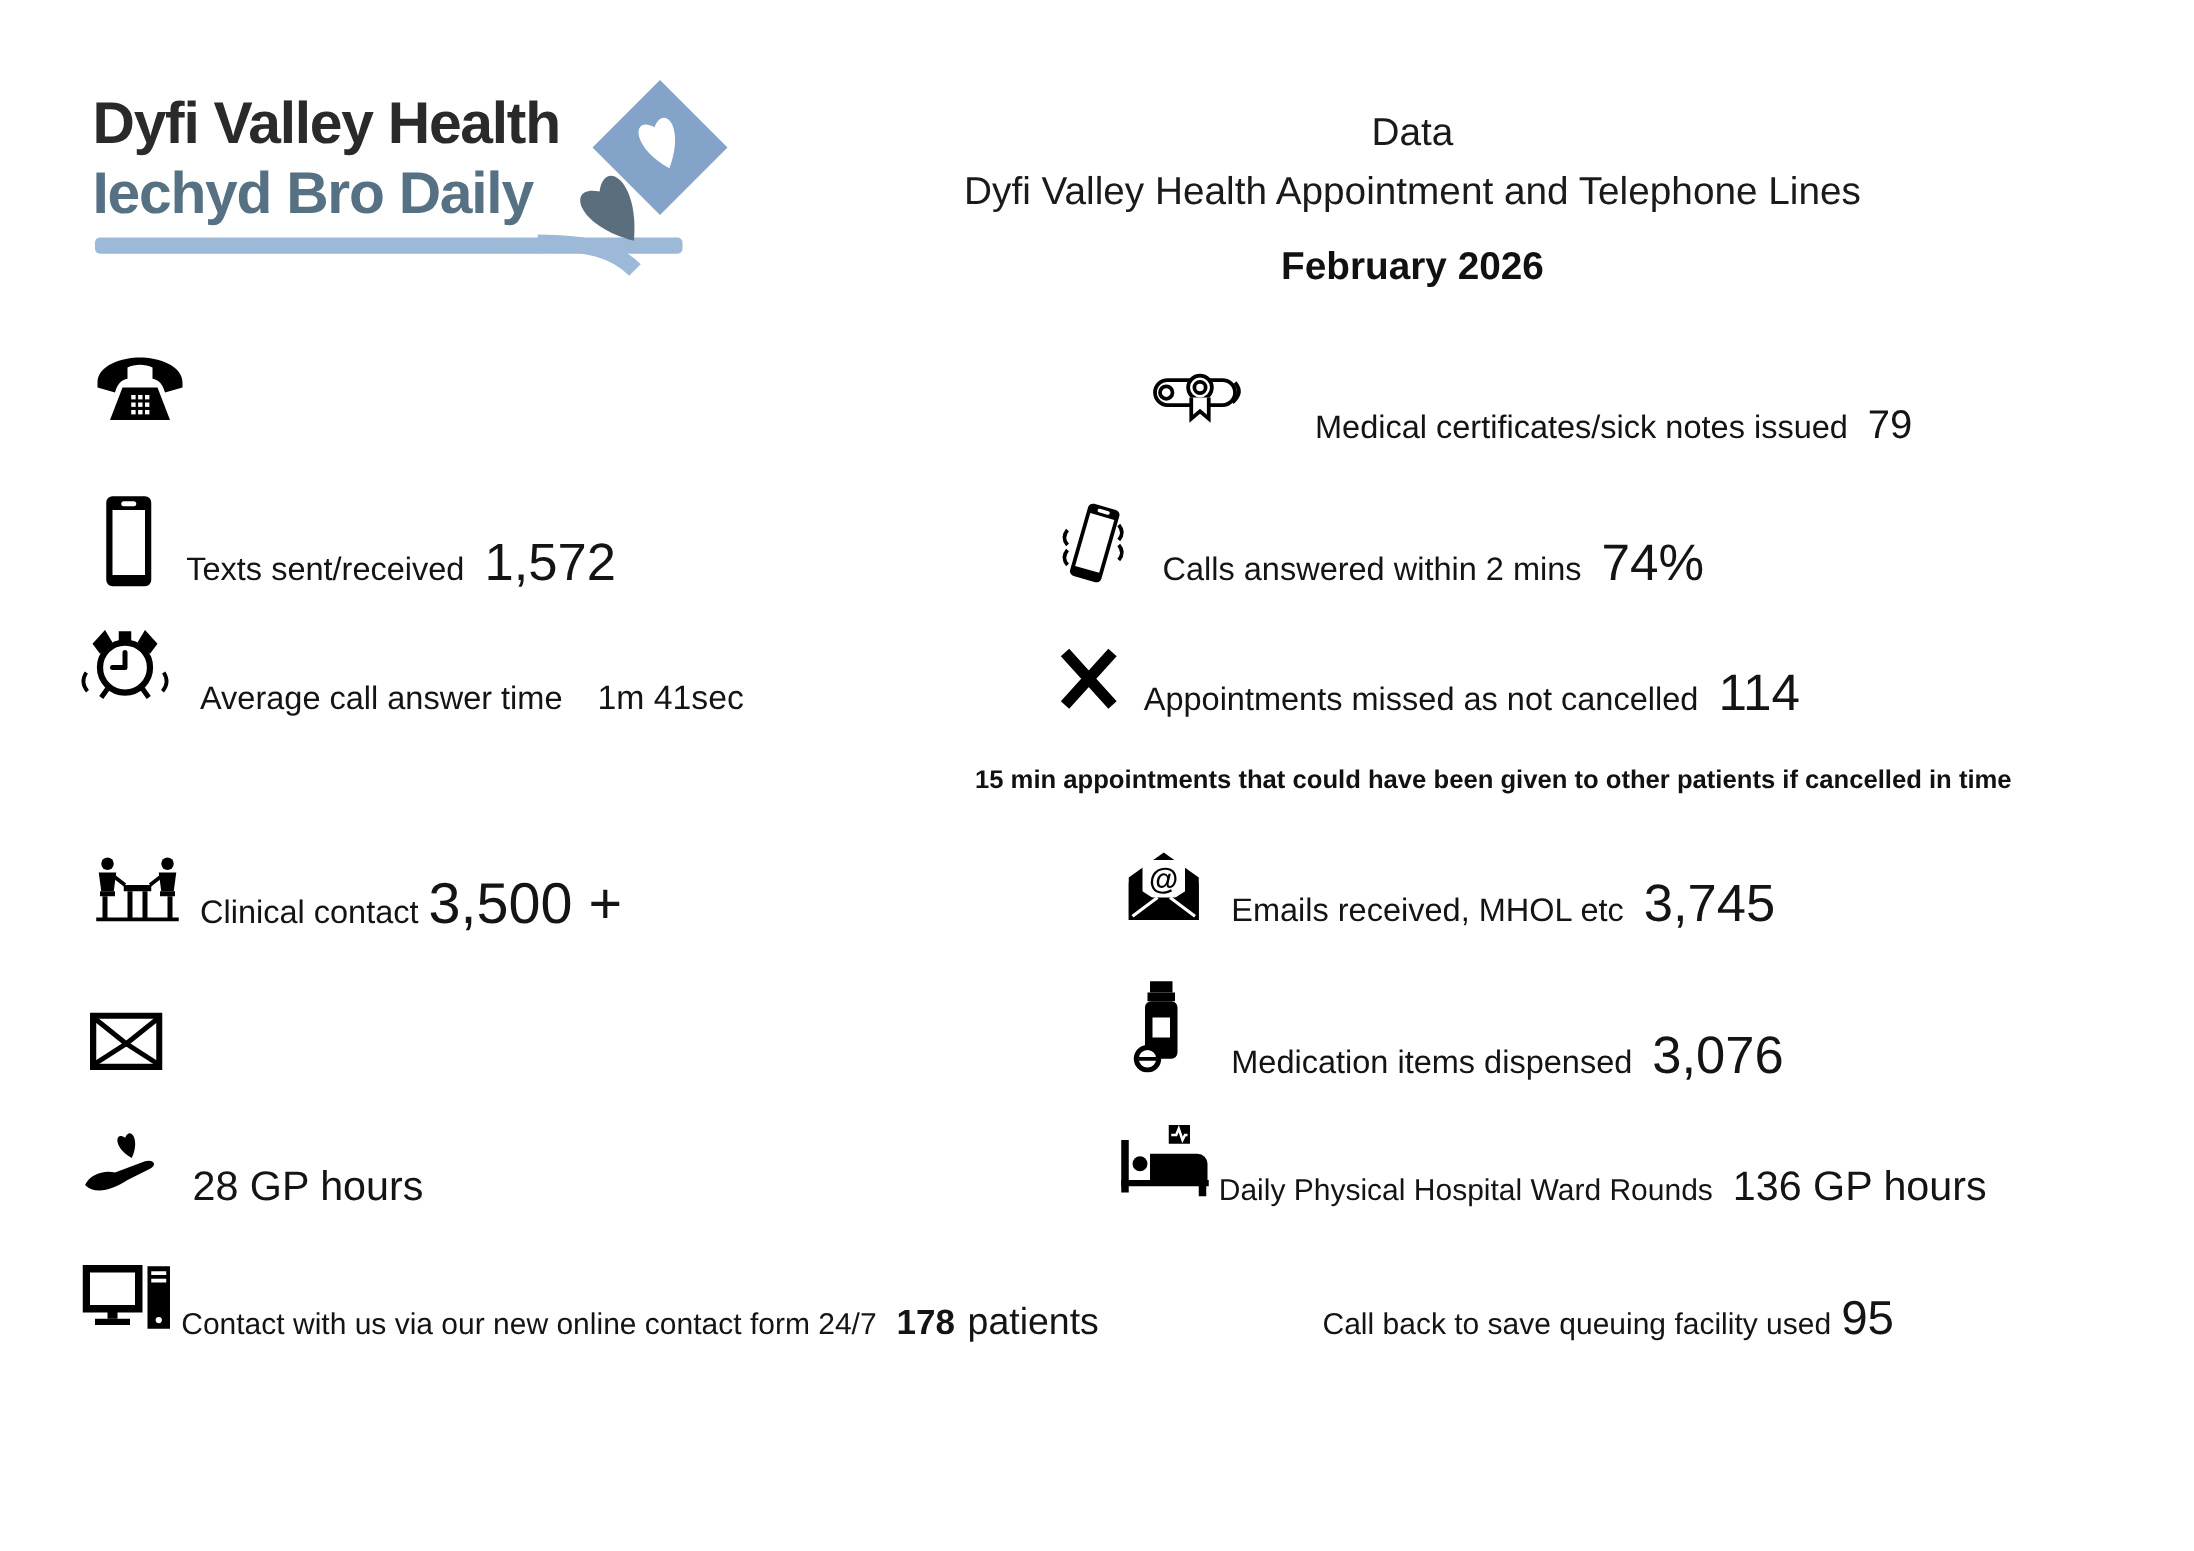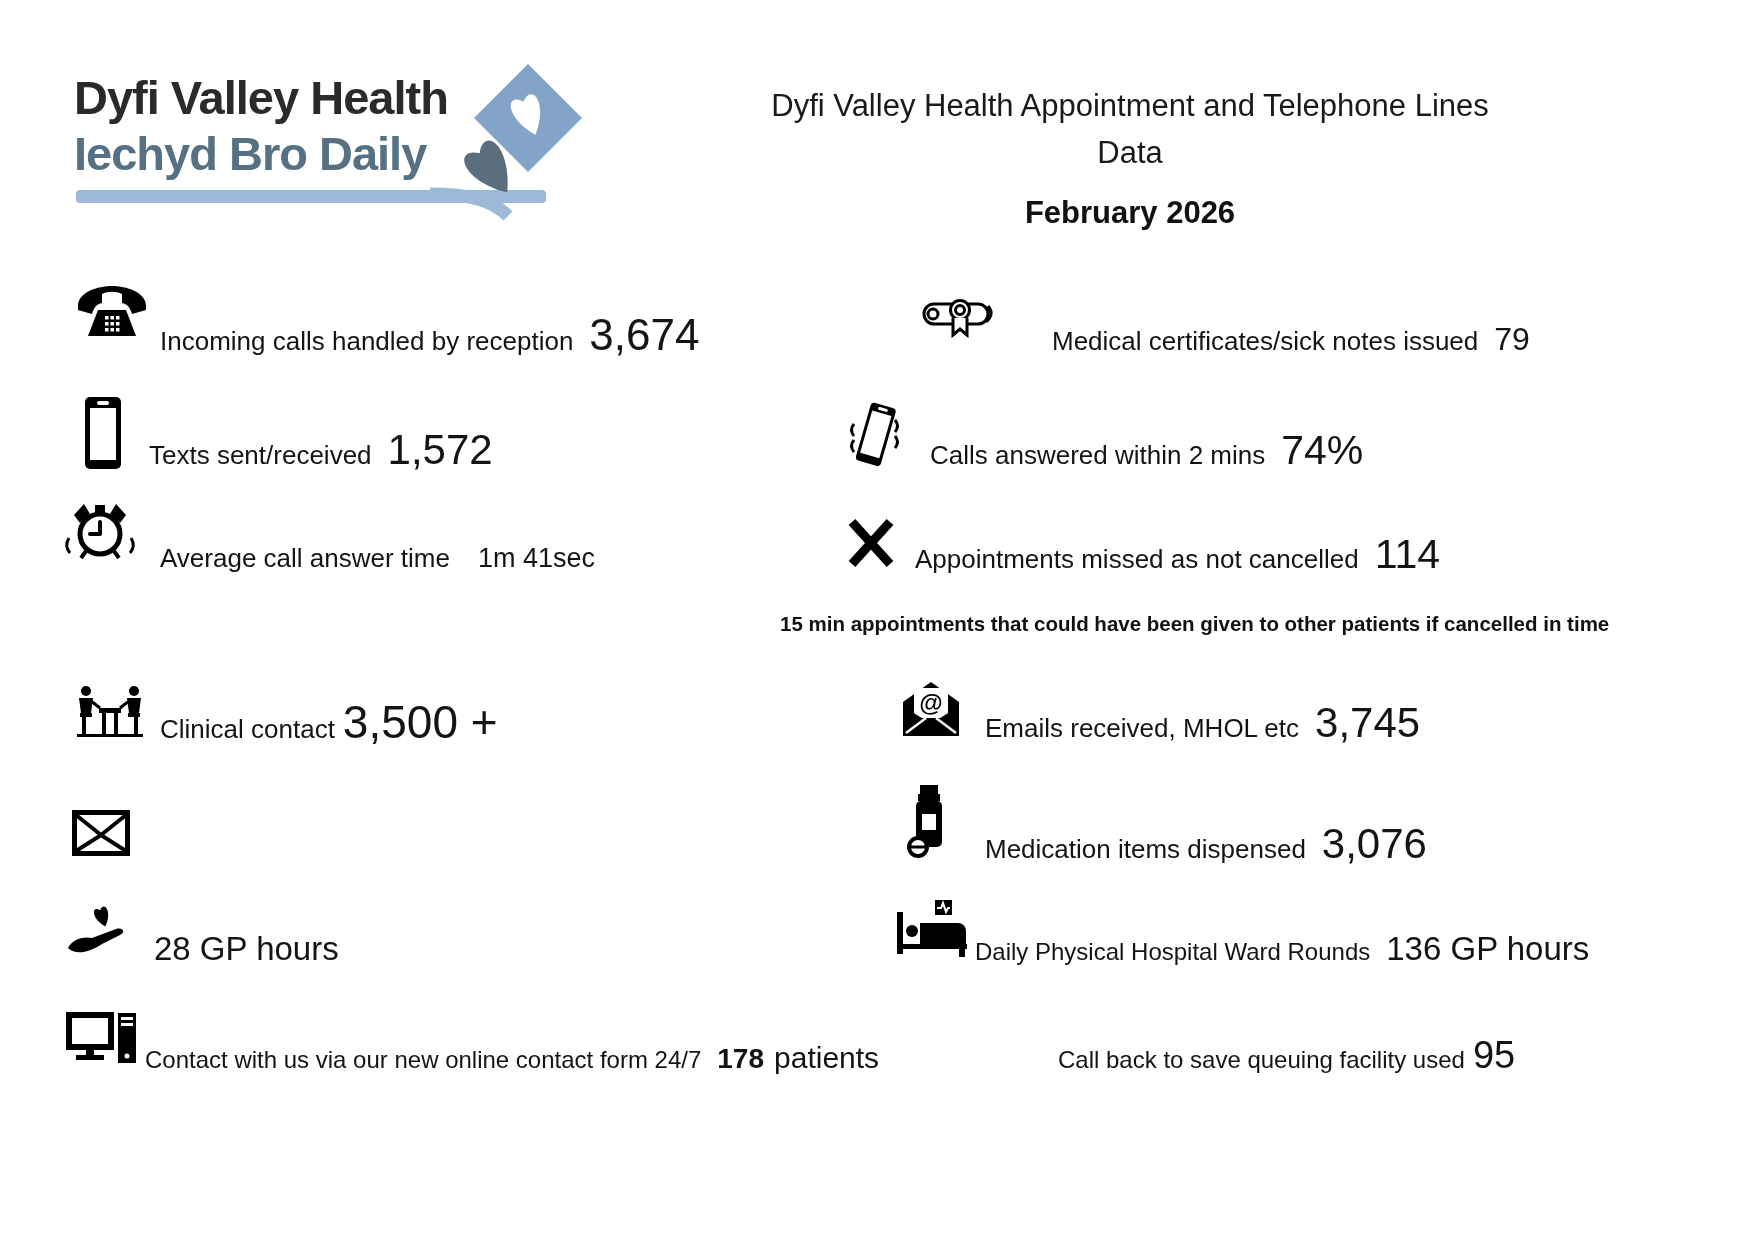--- a/index.html
+++ b/index.html
@@ -37,44 +37,40 @@
   <div class="logo-line2">Iechyd Bro Daily</div>
   <div class="logo-bar"></div>
   <svg class="logo-mark" viewBox="0 0 155 175">
     <polygon points="98,8 152,62 98,116 44,62" fill="#84a3c8"></polygon>
     <path transform="translate(98,58) rotate(-20)" d="M0,22 C-24,-6 -13,-28 0,-13 C13,-28 24,-6 0,22 Z" fill="#fff"></path>
     <path d="M0,138 C40,138 62,144 78,160" stroke="#9db9d8" stroke-width="13" fill="none"></path>
     <path transform="translate(60,112) rotate(-35)" d="M0,30 C-32,-8 -18,-38 0,-18 C18,-38 32,-8 0,30 Z" fill="#5a6e7e"></path>
   </svg>
 
   <div class="title-block">
+    <div class="title-line">Data</div>
     <div class="title-line">Dyfi Valley Health Appointment and Telephone Lines</div>
-    <div class="title-line">Data</div>
     <div class="period">February 2026</div>
   </div>
 
   <svg class="icon" style="left:72px;top:284px" width="80" height="54" viewBox="0 0 80 54">
     <path d="M6 22 C6 8 26 2 40 2 C54 2 74 8 74 22 L74 26 L60 30 C58 23 55 20 50 19 L50 10 C44 7 36 7 30 10 L30 19 C25 20 22 23 20 30 L6 26 Z" fill="#000"></path>
     <path d="M26 26 L54 26 L64 52 L16 52 Z" fill="#000"></path>
     <g fill="#fff">
       <rect x="33" y="32" width="3.5" height="3.5"></rect>
         <rect x="38.5" y="32" width="3.5" height="3.5"></rect>
         <rect x="44" y="32" width="3.5" height="3.5"></rect>
       <rect x="33" y="38" width="3.5" height="3.5"></rect>
         <rect x="38.5" y="38" width="3.5" height="3.5"></rect>
         <rect x="44" y="38" width="3.5" height="3.5"></rect>
       <rect x="33" y="44" width="3.5" height="3.5"></rect>
         <rect x="38.5" y="44" width="3.5" height="3.5"></rect>
         <rect x="44" y="44" width="3.5" height="3.5"></rect>
     </g>
   </svg>
-  <div class="stat" style="left:160px;top:310px">
-    <span class="lbl">Incoming calls handled by reception</span>
-    <span class="val v44">3,674</span>
-  </div>
 
   <svg class="icon" style="left:916px;top:296px" width="88" height="46" viewBox="0 0 88 46">
     <g fill="none" stroke="#000" stroke-width="3">
       <rect x="8" y="8" width="64" height="20" rx="10" fill="#fff"></rect>
       <circle cx="17" cy="18" r="5"></circle>
       <path d="M72 10 q7 8 -2 16"></path>
       <circle cx="44" cy="14" r="9.5" fill="#fff"></circle>
       <circle cx="44" cy="14" r="4.5"></circle>
       <path d="M37 22 v17 l7 -6 l7 6 V22" fill="#fff"></path>
     </g>

